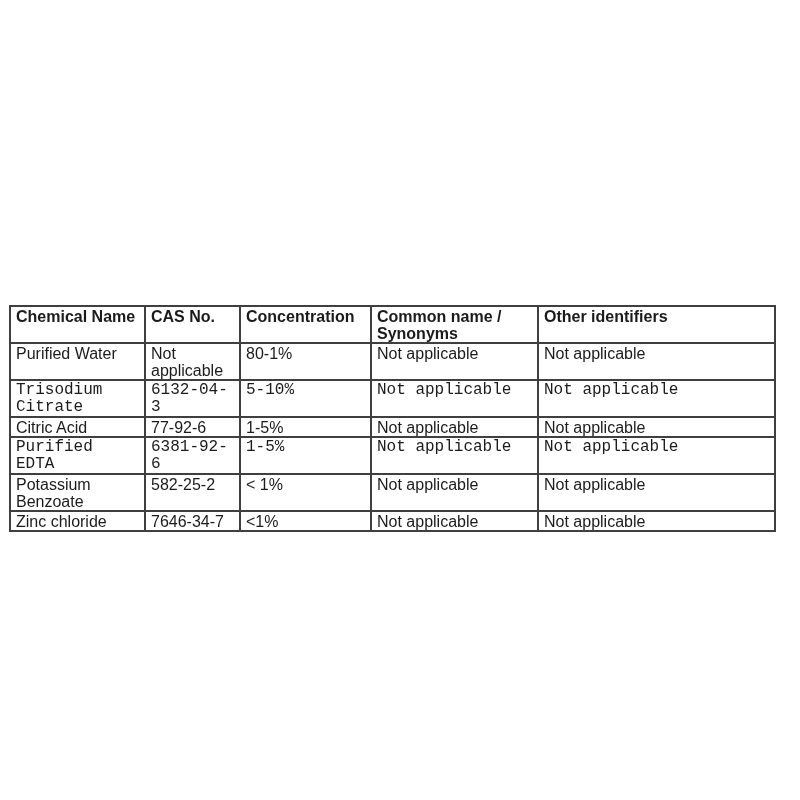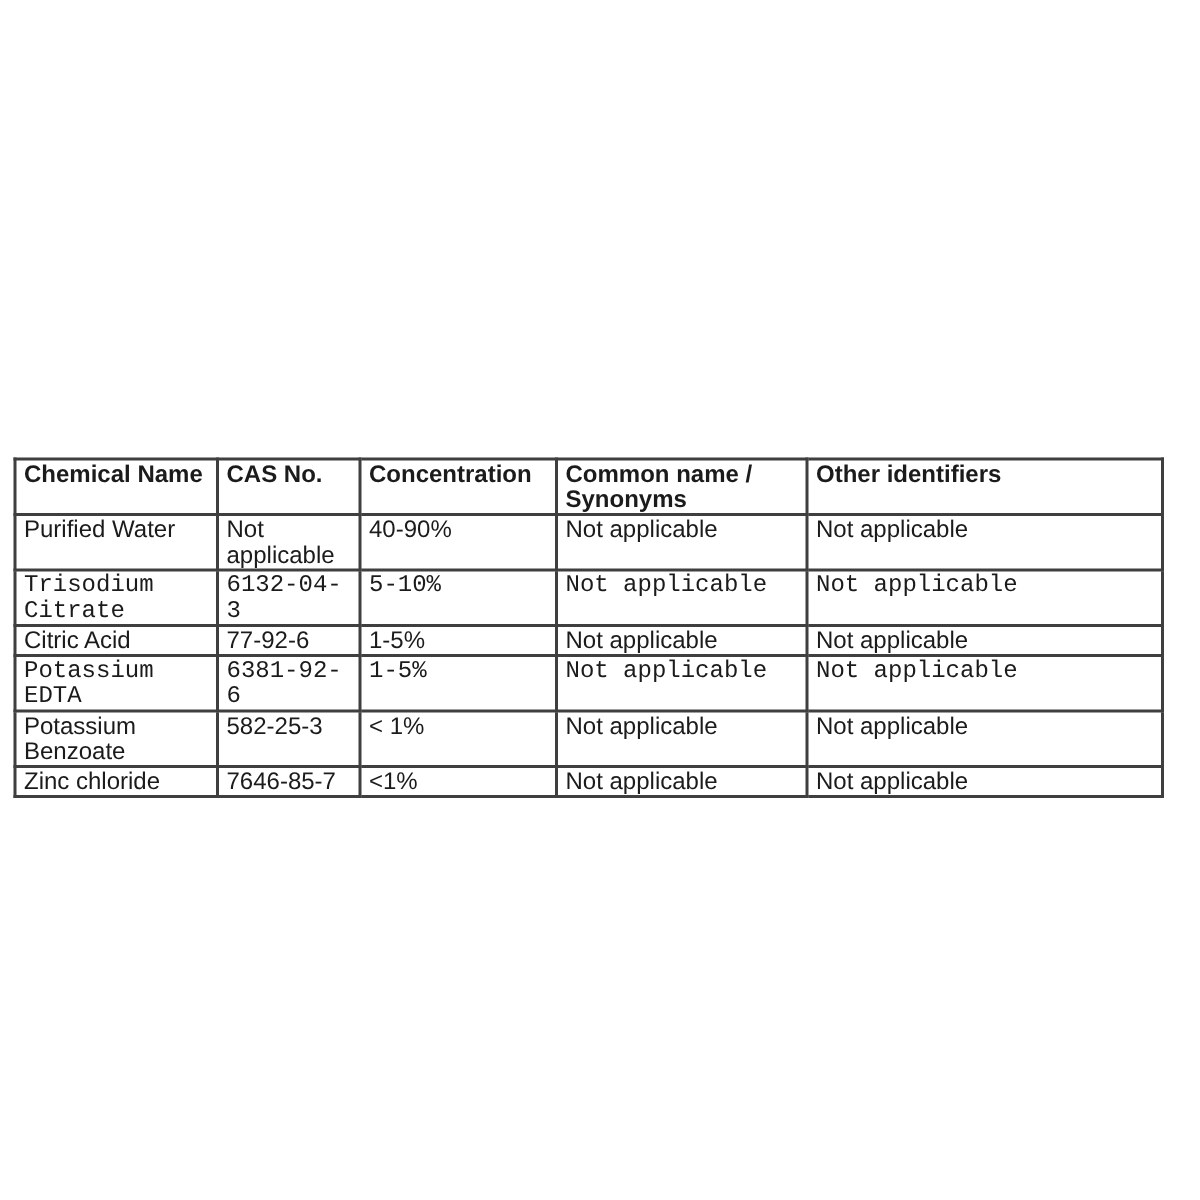--- a/index.html
+++ b/index.html
@@ -68,55 +68,55 @@
             <th>CAS No.</th>
             <th>Concentration</th>
             <th>Common name / Synonyms</th>
             <th>Other identifiers</th>
           </tr>
       </thead>
       <tbody>
           <tr class="h36">
             <td>Purified Water</td>
             <td>Not applicable</td>
-            <td>40-90%</td>
+            <td>80-1%</td>
             <td>Not applicable</td>
             <td>Not applicable</td>
           </tr>
           <tr class="h18">
             <td>Trisodium Citrate</td>
             <td>6132-04-3</td>
             <td>5-10%</td>
             <td>Not applicable</td>
             <td>Not applicable</td>
           </tr>
           <tr class="h17">
             <td>Citric Acid</td>
             <td>77-92-6</td>
             <td>1-5%</td>
             <td>Not applicable</td>
             <td>Not applicable</td>
           </tr>
           <tr class="h18">
-            <td>Potassium EDTA</td>
+            <td>Purified EDTA</td>
             <td>6381-92-6</td>
             <td>1-5%</td>
             <td>Not applicable</td>
             <td>Not applicable</td>
           </tr>
           <tr class="h36">
             <td>Potassium Benzoate</td>
-            <td>582-25-3</td>
+            <td>582-25-2</td>
             <td>&lt; 1%</td>
             <td>Not applicable</td>
             <td>Not applicable</td>
           </tr>
           <tr class="h17">
             <td>Zinc chloride</td>
-            <td>7646-85-7</td>
+            <td>7646-34-7</td>
             <td>&lt;1%</td>
             <td>Not applicable</td>
             <td>Not applicable</td>
           </tr>
         </tbody>
     </table>
   </div>
 </div>
 
 </body></html>

